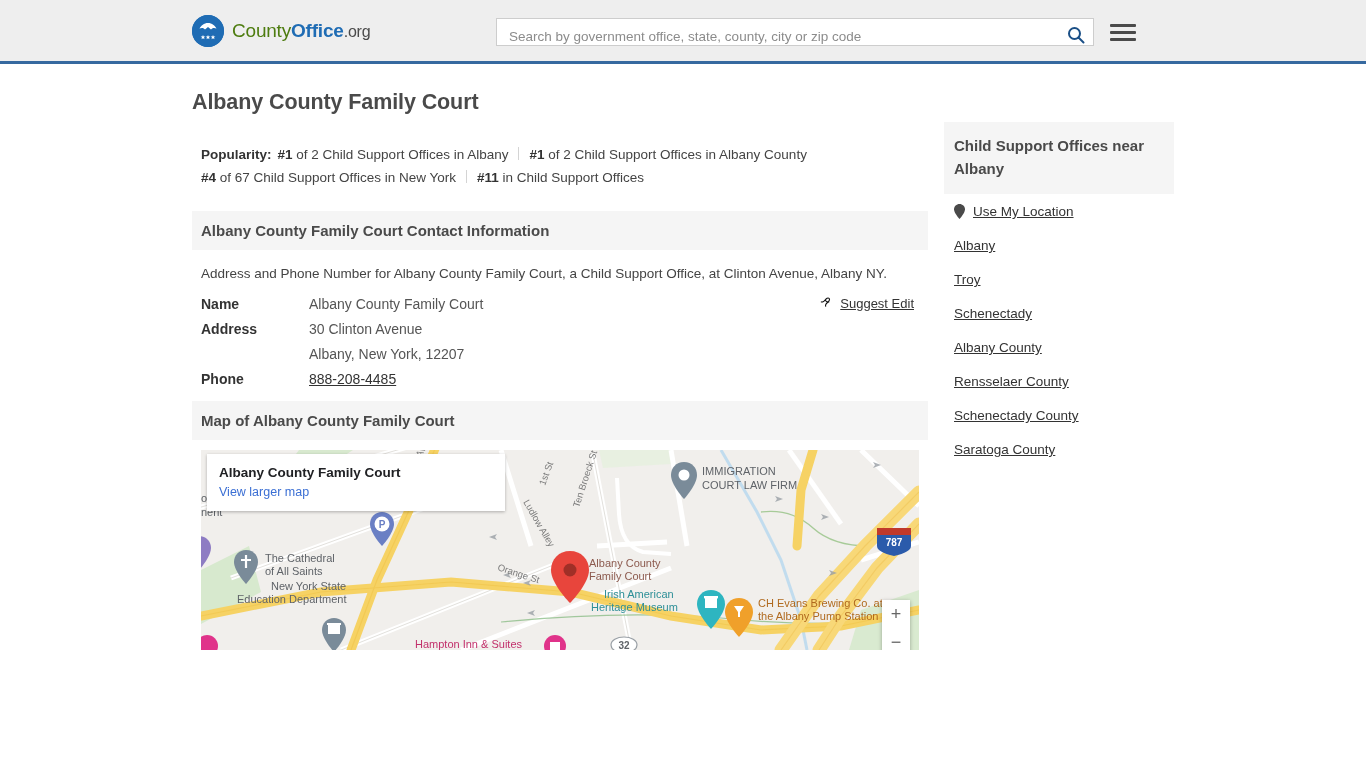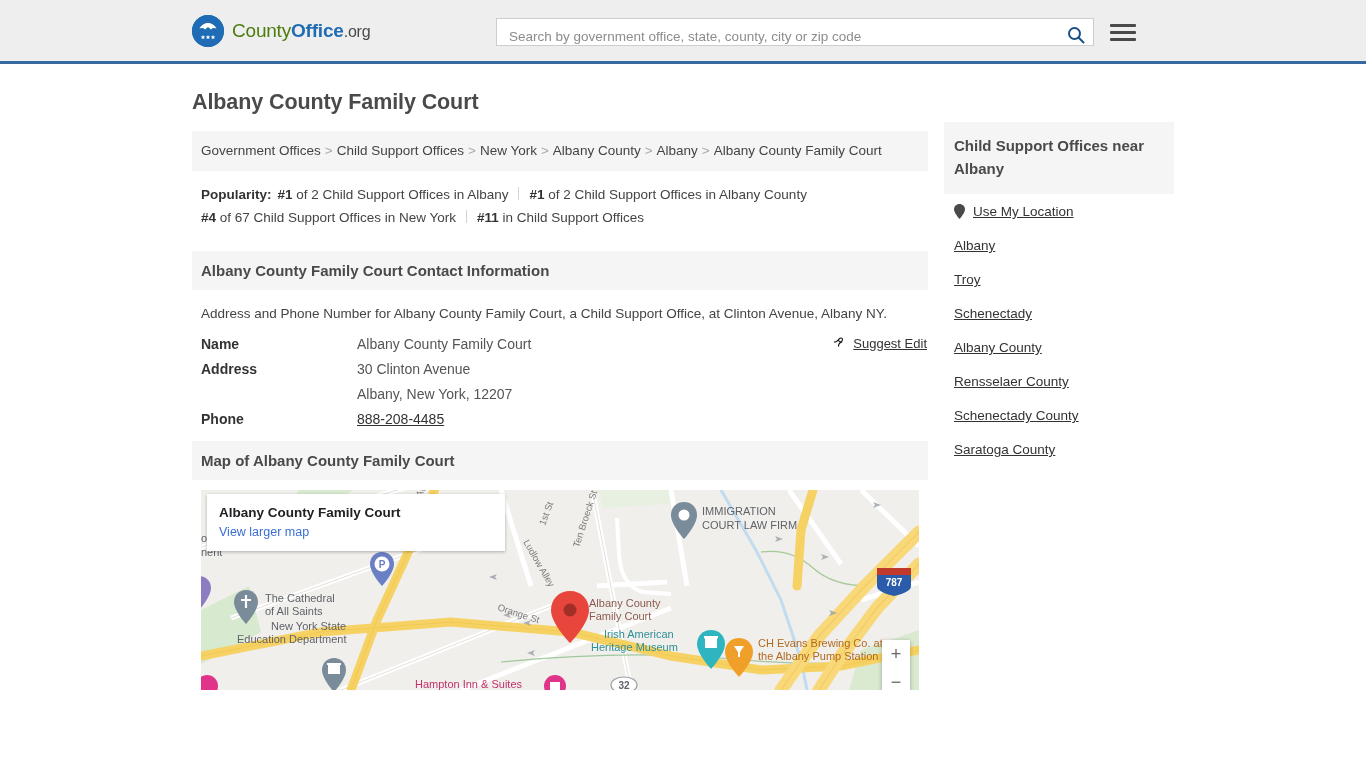--- a/index.html
+++ b/index.html
@@ -136,30 +136,30 @@
     padding: 14px 9px 6px 9px;
     line-height: 20px;
   }
   .section-desc a { color: #333; text-decoration: underline; }
 
   
   .info-table {
     padding: 6px 9px 0 9px;
     position: relative;
   }
-  .info-row { display: flex; align-items: baseline; margin-bottom: 9px; gap: 48px; }
+  .info-row { display: flex; align-items: baseline; margin-bottom: 9px; }
   .info-key {
     width: 108px; flex: none;
     font-size: 14px; font-weight: 700; color: #333;
   }
   .info-val { font-size: 14px; color: #555; }
   .info-val a { color: #333; text-decoration: underline; }
   .suggest-edit {
     position: absolute;
-    right: 1px; top: 4px;
+    right: 14px; top: 4px;
     display: flex; align-items: center; gap: 6px;
     font-size: 13px; color: #333;
     text-decoration: none; cursor: pointer;
   }
   .suggest-edit .se-label { text-decoration: underline; }
 
   
   .map-wrap {
     margin: 10px 9px 0 9px;
     width: 718px;
@@ -259,23 +259,20 @@
 
 </div>
 
 <div class="page">
   <div class="columns">
 
     <div class="col-main">
 
       <h1 class="page-title">Albany County Family Court</h1>
 
-      <div class="breadcrumb">
-        <a>Government Offices</a><span class="sep">&gt;</span><a>Child Support Offices</a><span class="sep">&gt;</span><a>New York</a><span class="sep">&gt;</span><a>Albany County</a><span class="sep">&gt;</span><a>Albany</a><span class="sep">&gt;</span><a>Albany County Family Court</a>
-      </div>
 
       <div class="popularity">
         <span class="plabel">Popularity:</span><span class="pop-item"><b>#1</b> <span>of 2 Child Support Offices in Albany</span></span><span class="pop-div"></span><span class="pop-item"><b>#1</b> <span>of 2 Child Support Offices in Albany County</span></span><br><span class="pop-item"><b>#4</b> <span>of 67 Child Support Offices in New York</span></span><span class="pop-div"></span><span class="pop-item"><b>#11</b> <span>in Child Support Offices</span></span>
       </div>
 
       <div class="section-head">Albany County Family Court Contact Information</div>
       <div class="section-desc">Address and Phone Number for Albany County Family Court, a Child Support Office, at Clinton Avenue, Albany NY.</div>
 
       <div class="info-table">
         <a class="suggest-edit">

